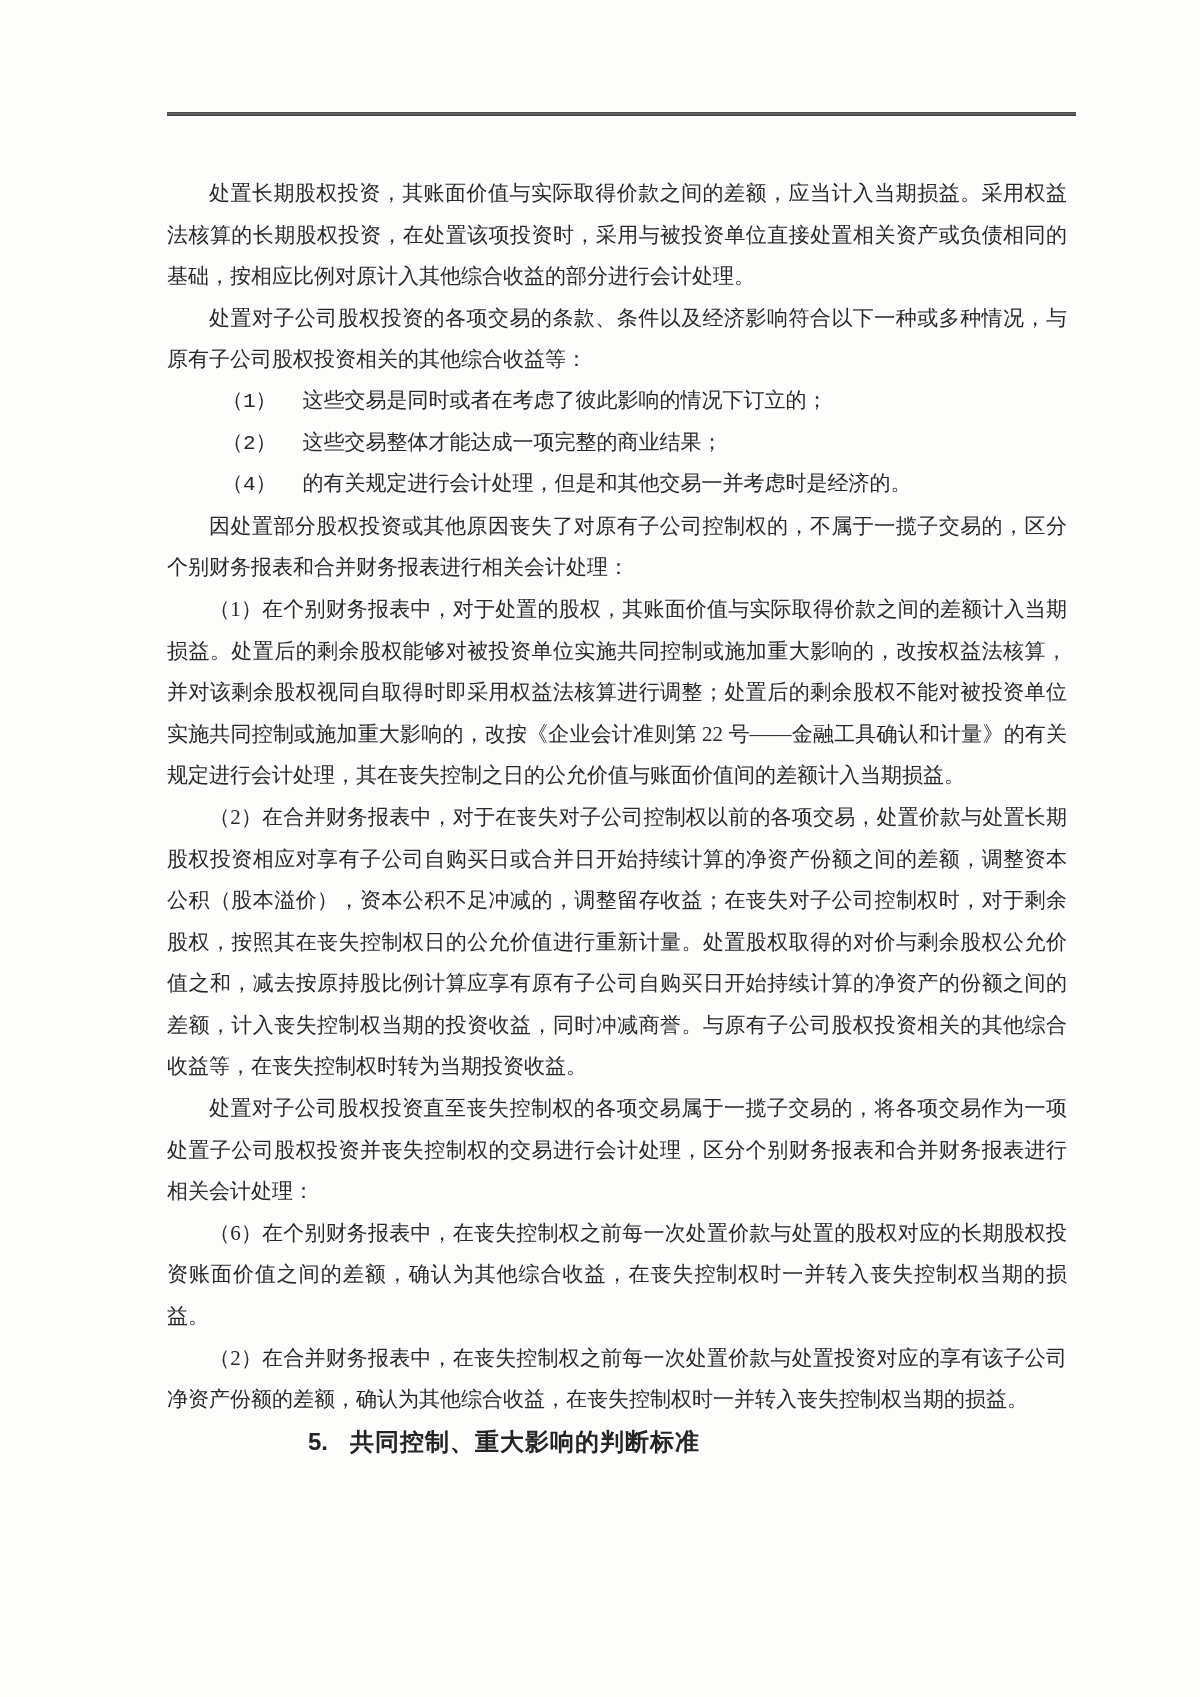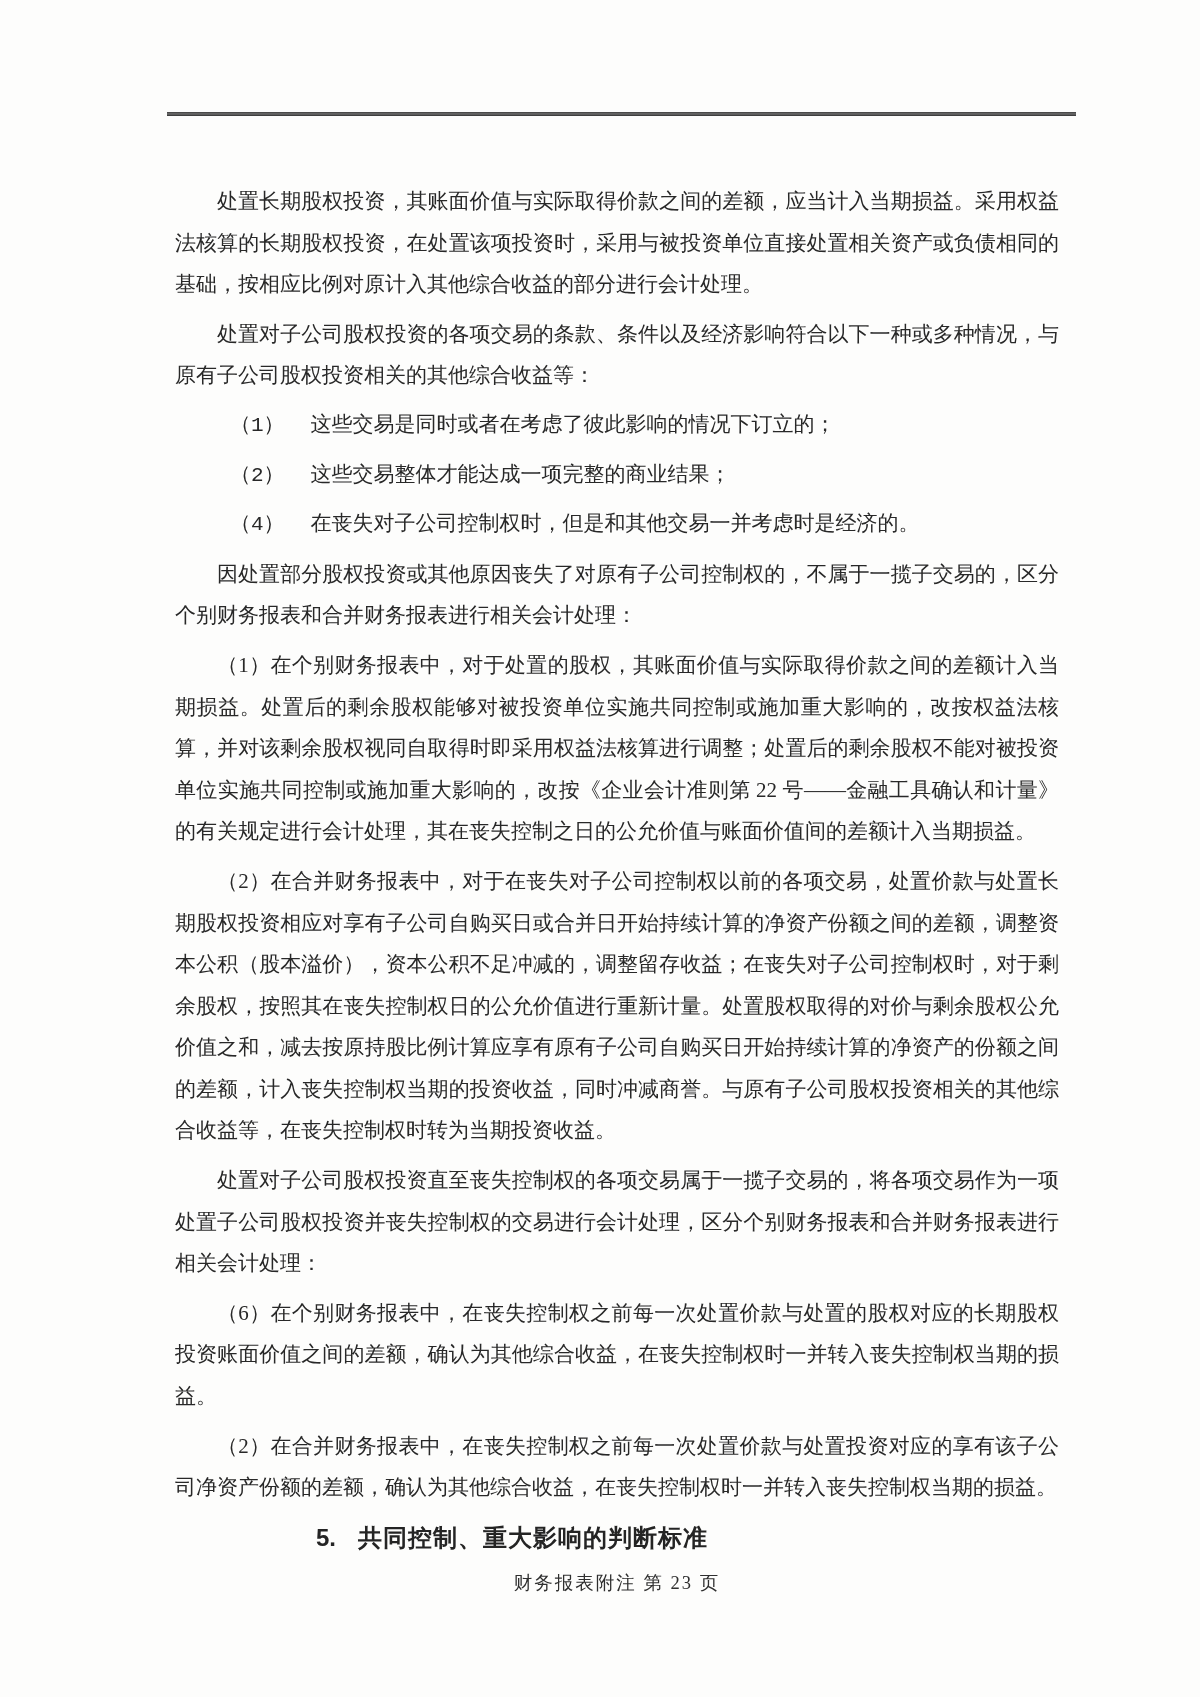--- a/index.html
+++ b/index.html
@@ -27,21 +27,21 @@
   .content {
     position: absolute;
     left: 167px;
     top: 173px;
     width: 900px;
     font-size: 21px;
     line-height: 41.6px;
     text-align: justify;
   }
   .content p {
-    margin: 8px;
+    margin: 0;
     text-indent: 2em;
   }
   p.numbered-item {
     text-indent: 0;
     padding-left: 55px;
     font-family: Liberation Mono, monospace;
   }
   .item-num {
     display: inline-block;
     margin-right: 26px;
@@ -85,36 +85,35 @@
 
     <p>处置对子公司股权投资的各项交易的条款、条件以及经济影响符合以下一种或多种情况，与原有子公司股权投资相关的其他综合收益等：</p>
 
     <p class="numbered-item">
       <span class="item-num">（1）</span><span>这些交易是同时或者在考虑了彼此影响的情况下订立的；</span>
     </p>
     <p class="numbered-item">
       <span class="item-num">（2）</span><span>这些交易整体才能达成一项完整的商业结果；</span>
     </p>
     <p class="numbered-item">
-      <span class="item-num">（4）</span><span>在丧失对子公司控制权时，但是和其他交易一并考虑时是经济的。</span>
+      <span class="item-num">（4）</span><span>的有关规定进行会计处理，但是和其他交易一并考虑时是经济的。</span>
     </p>
 
     <p>因处置部分股权投资或其他原因丧失了对原有子公司控制权的，不属于一揽子交易的，区分个别财务报表和合并财务报表进行相关会计处理：</p>
 
     <p>（1）在个别财务报表中，对于处置的股权，其账面价值与实际取得价款之间的差额计入当期损益。处置后的剩余股权能够对被投资单位实施共同控制或施加重大影响的，改按权益法核算，并对该剩余股权视同自取得时即采用权益法核算进行调整；处置后的剩余股权不能对被投资单位实施共同控制或施加重大影响的，改按《企业会计准则第 22 号——金融工具确认和计量》的有关规定进行会计处理，其在丧失控制之日的公允价值与账面价值间的差额计入当期损益。</p>
 
     <p>（2）在合并财务报表中，对于在丧失对子公司控制权以前的各项交易，处置价款与处置长期股权投资相应对享有子公司自购买日或合并日开始持续计算的净资产份额之间的差额，调整资本公积（股本溢价），资本公积不足冲减的，调整留存收益；在丧失对子公司控制权时，对于剩余股权，按照其在丧失控制权日的公允价值进行重新计量。处置股权取得的对价与剩余股权公允价值之和，减去按原持股比例计算应享有原有子公司自购买日开始持续计算的净资产的份额之间的差额，计入丧失控制权当期的投资收益，同时冲减商誉。与原有子公司股权投资相关的其他综合收益等，在丧失控制权时转为当期投资收益。</p>
 
     <p>处置对子公司股权投资直至丧失控制权的各项交易属于一揽子交易的，将各项交易作为一项处置子公司股权投资并丧失控制权的交易进行会计处理，区分个别财务报表和合并财务报表进行相关会计处理：</p>
 
     <p>（6）在个别财务报表中，在丧失控制权之前每一次处置价款与处置的股权对应的长期股权投资账面价值之间的差额，确认为其他综合收益，在丧失控制权时一并转入丧失控制权当期的损益。</p>
 
     <p>（2）在合并财务报表中，在丧失控制权之前每一次处置价款与处置投资对应的享有该子公司净资产份额的差额，确认为其他综合收益，在丧失控制权时一并转入丧失控制权当期的损益。</p>
 
     <p class="section-heading">
       <span class="heading-num">5.</span><span>共同控制、重大影响的判断标准</span>
     </p>
 
   </div>
 
-  <div class="page-footer">财务报表附注 第 23 页</div>
 
 </div>
 
 </body></html>

